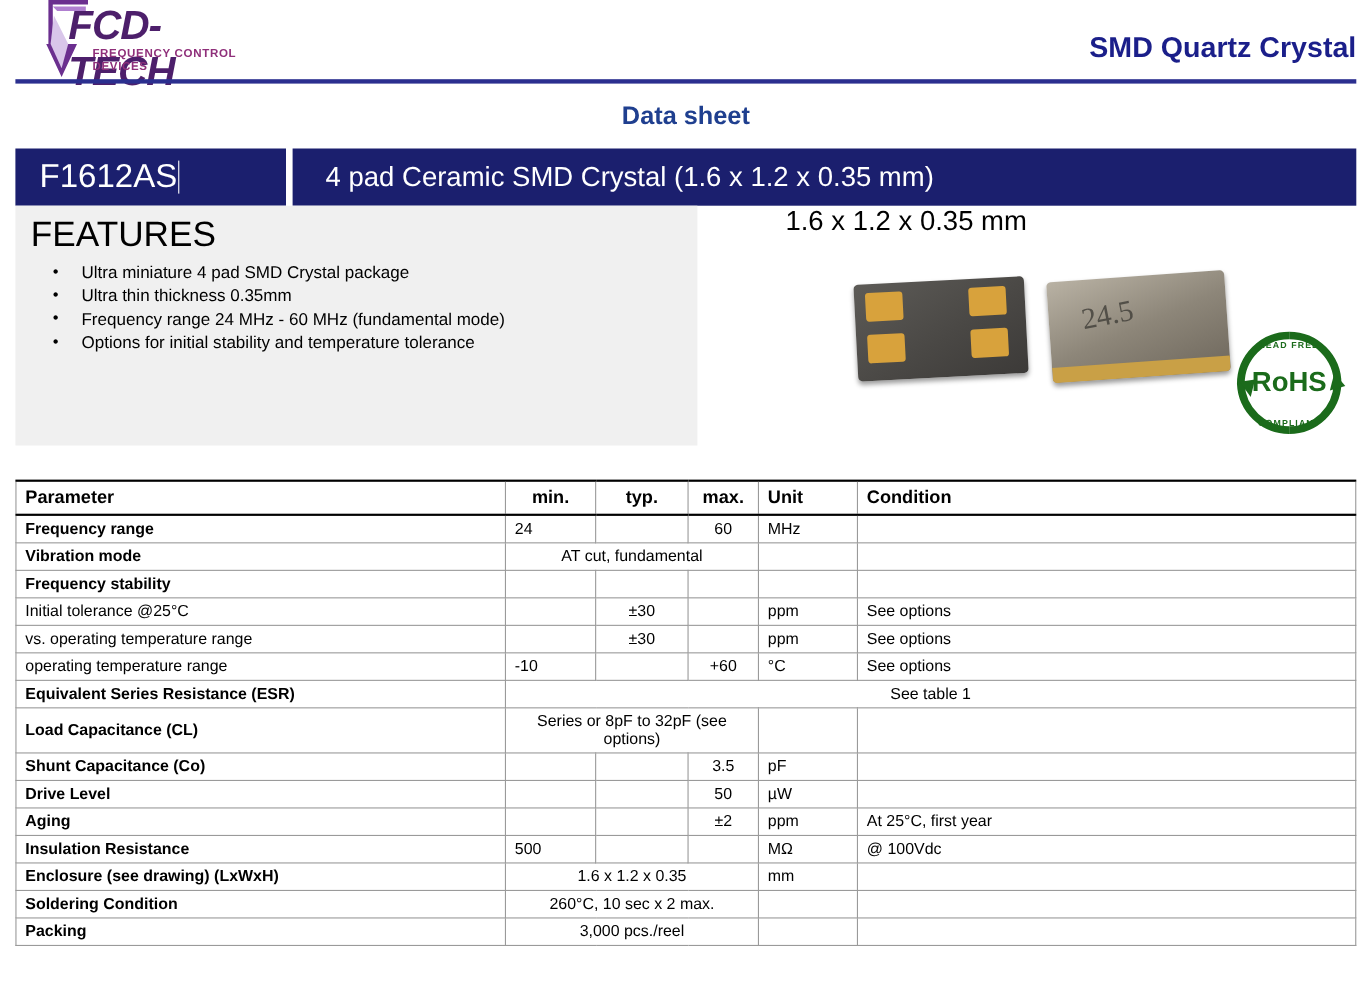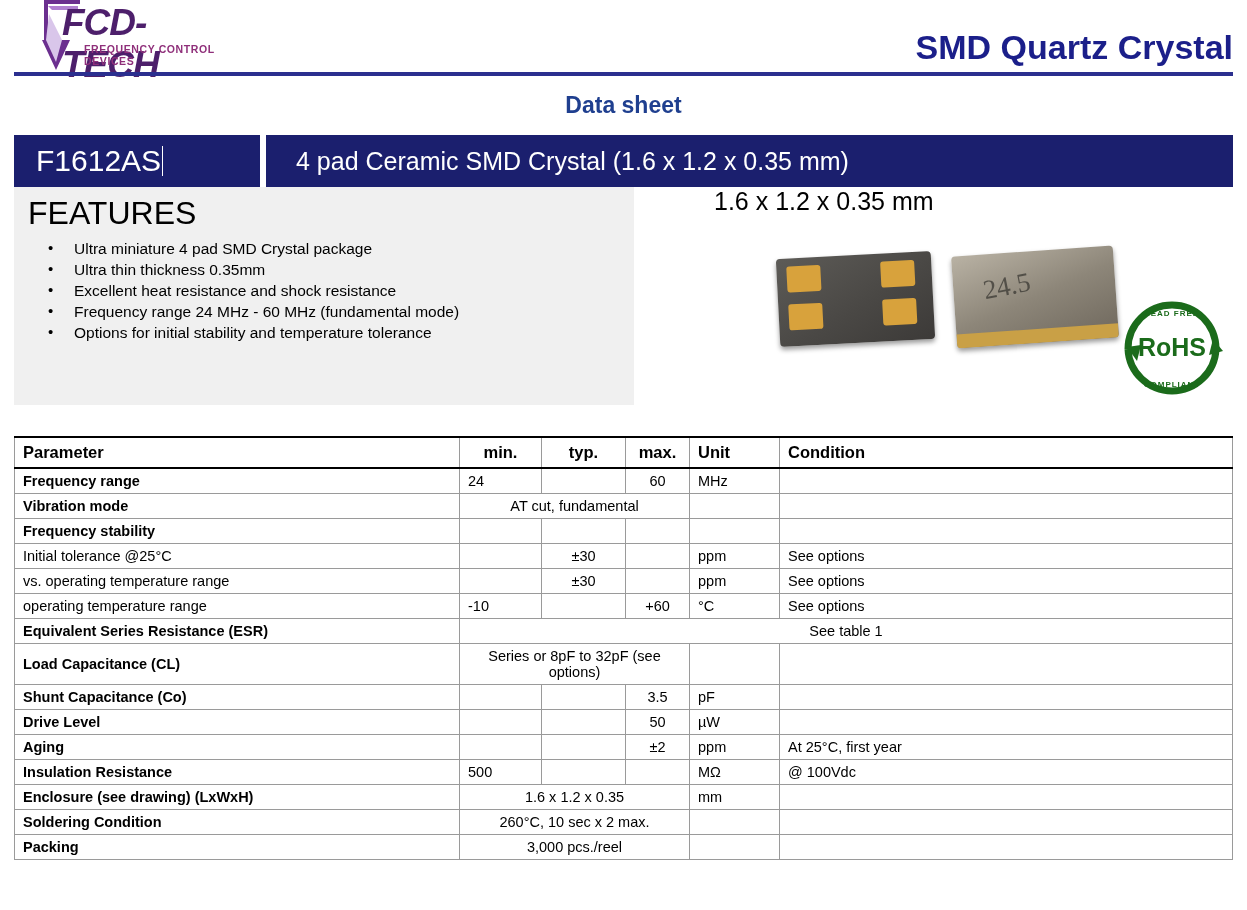--- a/index.html
+++ b/index.html
@@ -50,21 +50,21 @@
     top: 43px;
     font-size: 10.5px;
     font-weight: bold;
     color: #8f2f7a;
     letter-spacing: 0.6px;
   }
   .title-main {
     position: absolute;
     right: 14px;
     top: 28px;
-    font-size: 34px;
+    font-size: 26px;
     font-weight: bold;
     color: #1b1f8a;
     font-family: "Liberation Sans", sans-serif;
   }
   .header-rule {
     position: absolute;
     left: 14px;
     right: 14px;
     top: 72px;
     height: 4px;
@@ -321,21 +321,20 @@
   </div>
   <div class="part-desc">4 pad Ceramic SMD Crystal (1.6 x 1.2 x 0.35 mm)</div>
 </div>
 
 <div class="band">
   <div class="features-box">
     <div class="features-title">FEATURES</div>
     <ul class="features">
       <li>Ultra miniature 4 pad SMD Crystal package</li>
       <li>Ultra thin thickness 0.35mm</li>
-      <li>Excellent heat resistance and shock resistance</li>
       <li>Frequency range 24 MHz - 60 MHz (fundamental mode)</li>
       <li>Options for initial stability and temperature tolerance</li>
     </ul>
   </div>
 
   <div class="dims">1.6 x 1.2 x 0.35 mm</div>
 
   <div class="photo">
     <div class="chip chip-a">
       <div class="pad" style="left:10px;  top:8px;  width:34px; height:26px;"></div>

